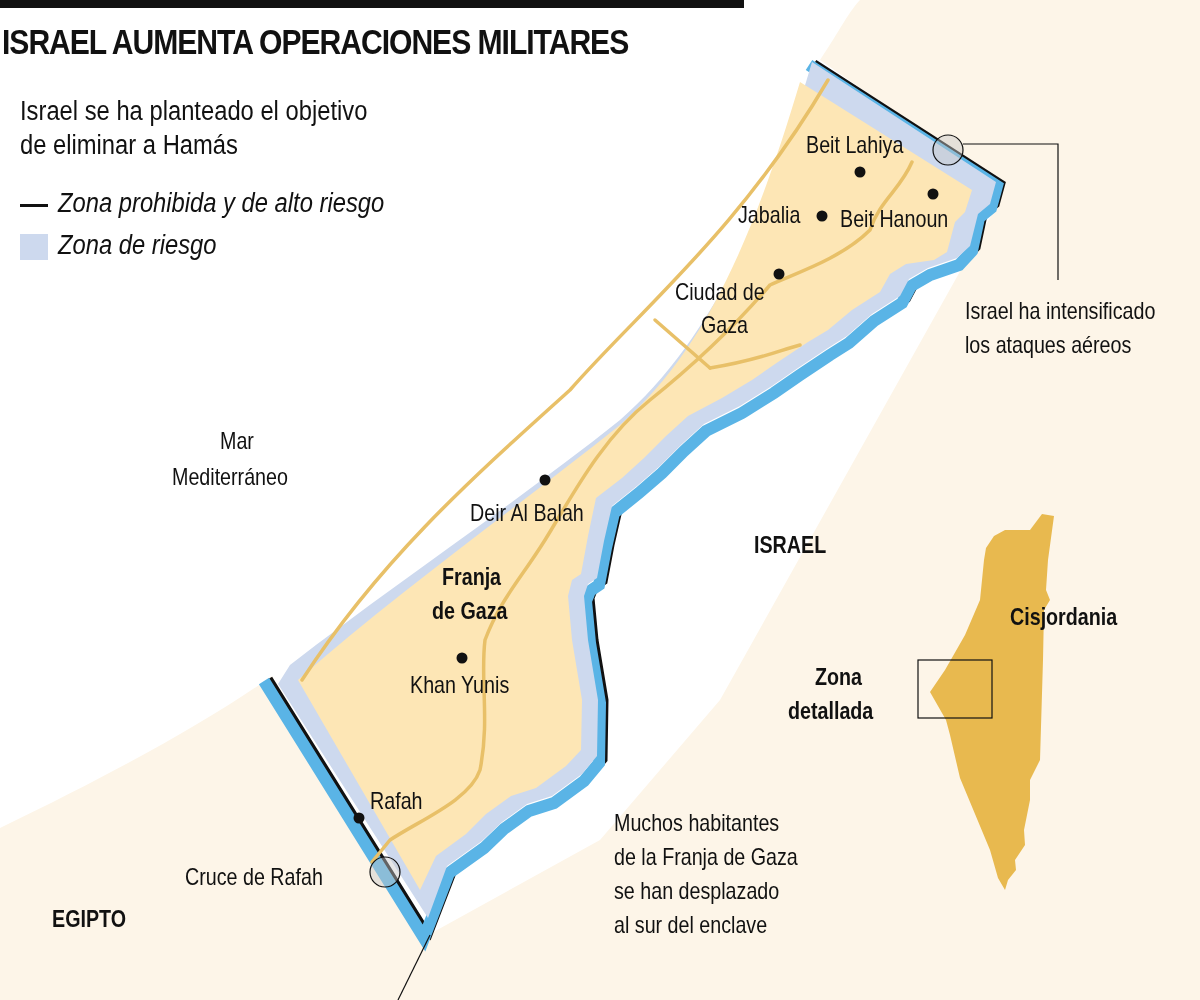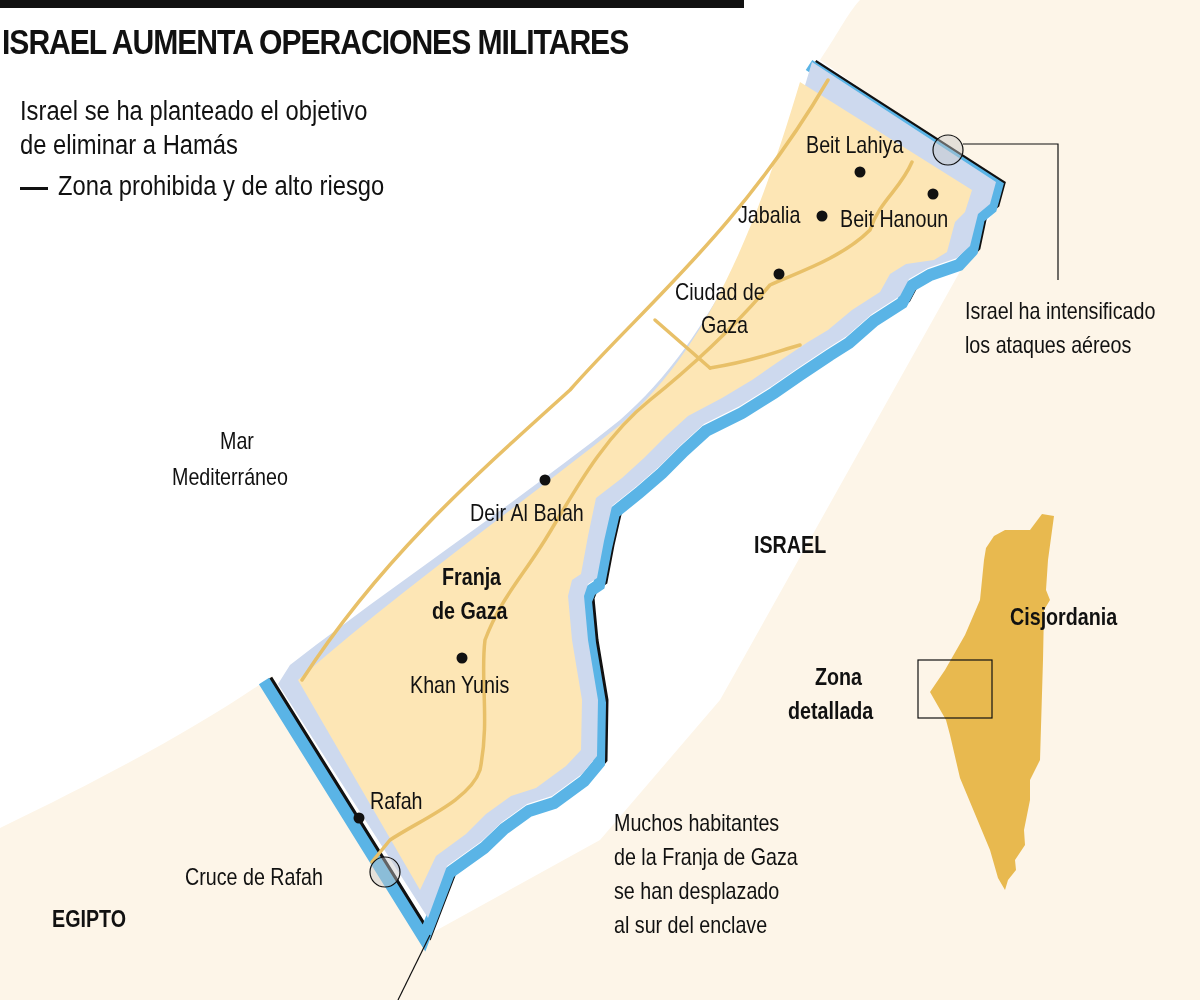--- a/index.html
+++ b/index.html
@@ -15,21 +15,21 @@
       position: absolute; left: 2px; top: 22px;
       font-family: "Liberation Sans", sans-serif; font-weight: bold;
       font-size: 35px; letter-spacing: -1.2px; transform: scaleX(0.86); transform-origin: left top;
       white-space: nowrap; color: #111;
     }
     .subtitle {
       position: absolute; left: 20px; top: 94px; width: 560px;
       font-size: 27px; line-height: 34px; transform: scaleX(0.88); transform-origin: left top;
       color: #111;
     }
-    .legend { position: absolute; left: 20px; top: 169px; }
+    .legend { position: absolute; left: 20px; top: 186px; font-style: italic; }
     .legend-item { position: relative; display: flex; align-items: flex-start; margin-bottom: 8px; }
     .legend-label {
       font-size: 27px; line-height: 34px; transform: scaleX(0.88); transform-origin: left top;
       white-space: nowrap; color: #111;
     }
     .sw { width: 28px; flex: 0 0 28px; margin-right: 10px; }
     .sw-black { height: 3px; background: #111; margin-top: 18px; }
     .sw-blue { height: 8px; background: #5ab4e6; margin-top: 16px; }
     .sw-lav { height: 26px; background: #cdd9ee; margin-top: 6px; }
     .lbl { position: absolute; font-size: 24px; line-height: 30px; white-space: nowrap;
@@ -89,20 +89,24 @@
 <div class="subtitle">
   <div>Israel se ha planteado el objetivo</div>
   <div>de eliminar a Hamás</div>
 </div>
 
 <div class="legend">
   <div class="legend-item">
     <div class="sw sw-black"></div>
     <div class="legend-label">Zona prohibida y de alto riesgo</div>
   </div>
+  <div class="legend-item">
+    <div class="sw sw-lav"></div>
+    <div class="legend-label">Zona de riesgo</div>
+  </div>
 </div>
 
 <div class="lbl" style="left:806px; top:130px;">Beit Lahiya</div>
 <div class="lbl" style="left:738px; top:200px;">Jabalia</div>
 <div class="lbl" style="left:840px; top:204px;">Beit Hanoun</div>
 <div class="lbl" style="left:675px; top:277px;">Ciudad de</div>
 <div class="lbl" style="left:701px; top:310px;">Gaza</div>
 <div class="lbl" style="left:470px; top:498px;">Deir Al Balah</div>
 <div class="lbl" style="left:410px; top:670px;">Khan Yunis</div>
 <div class="lbl" style="left:370px; top:786px;">Rafah</div>

